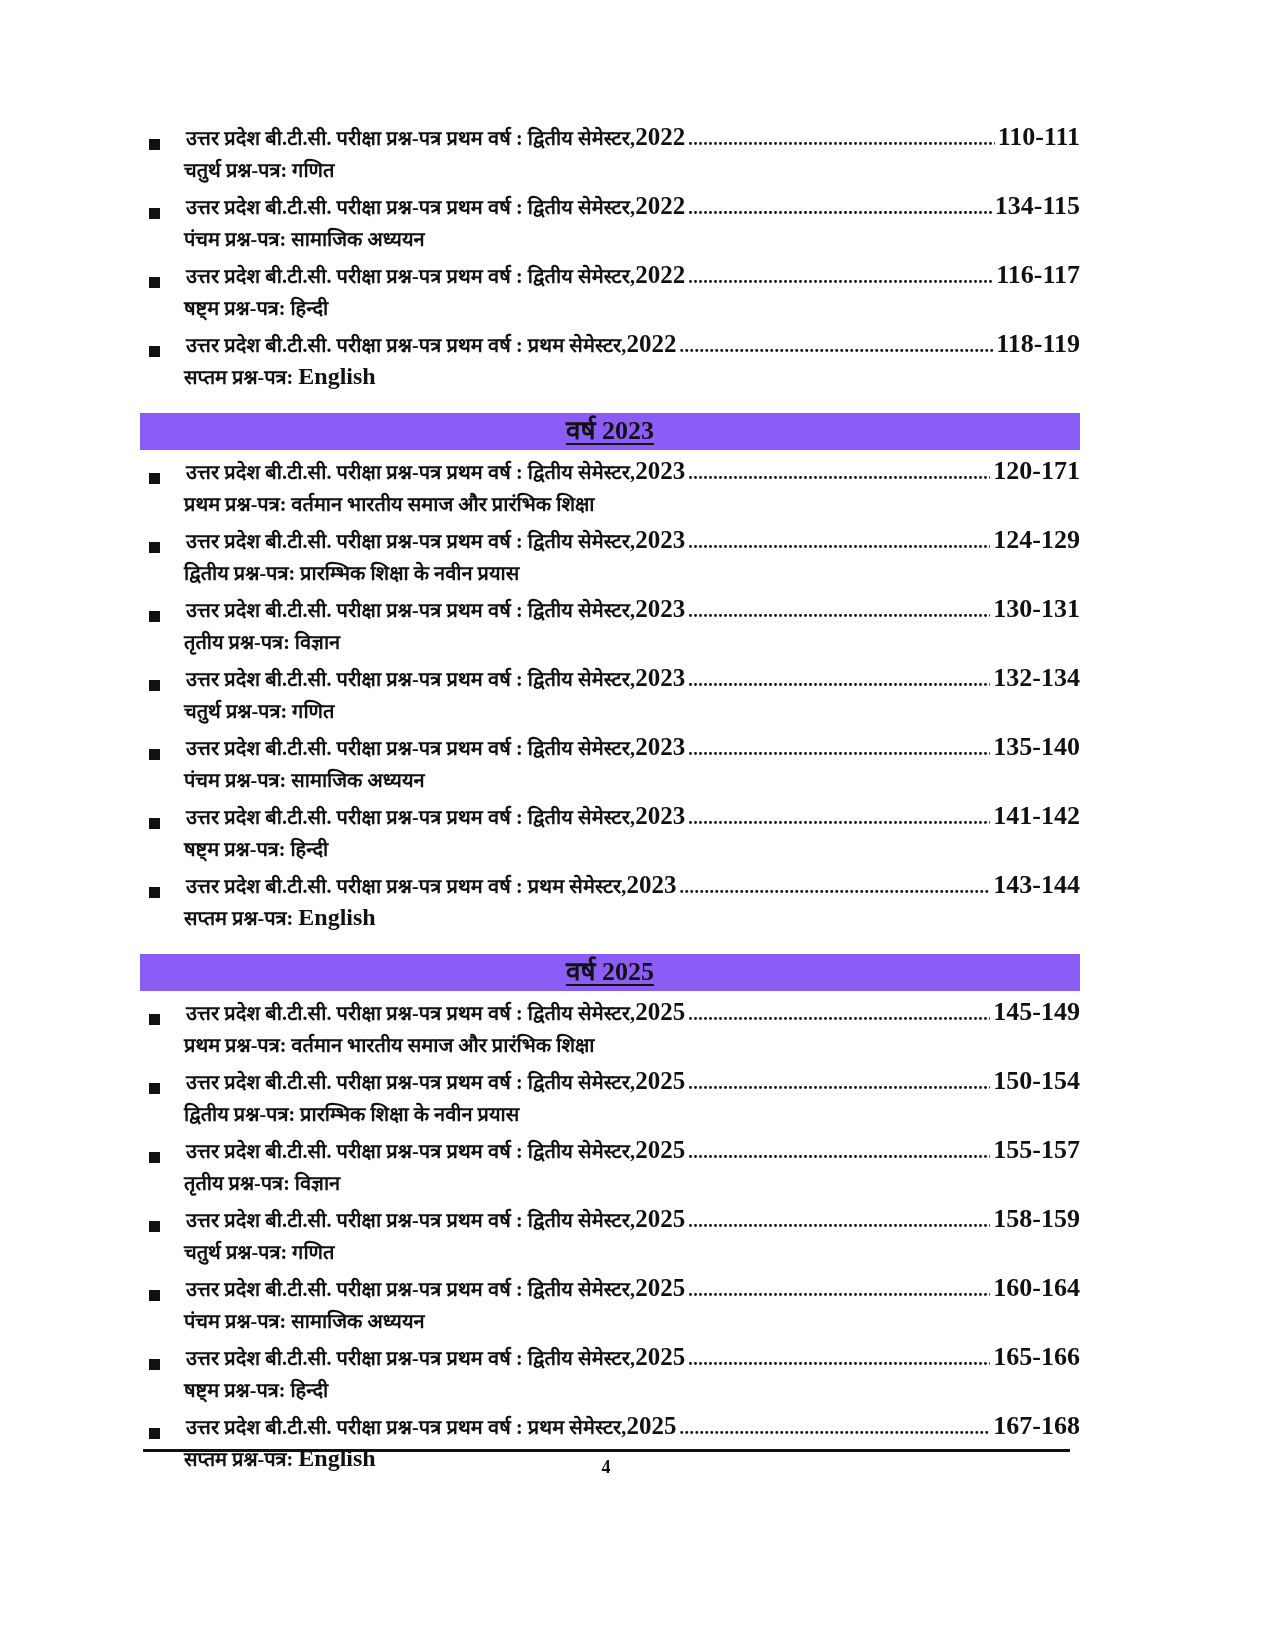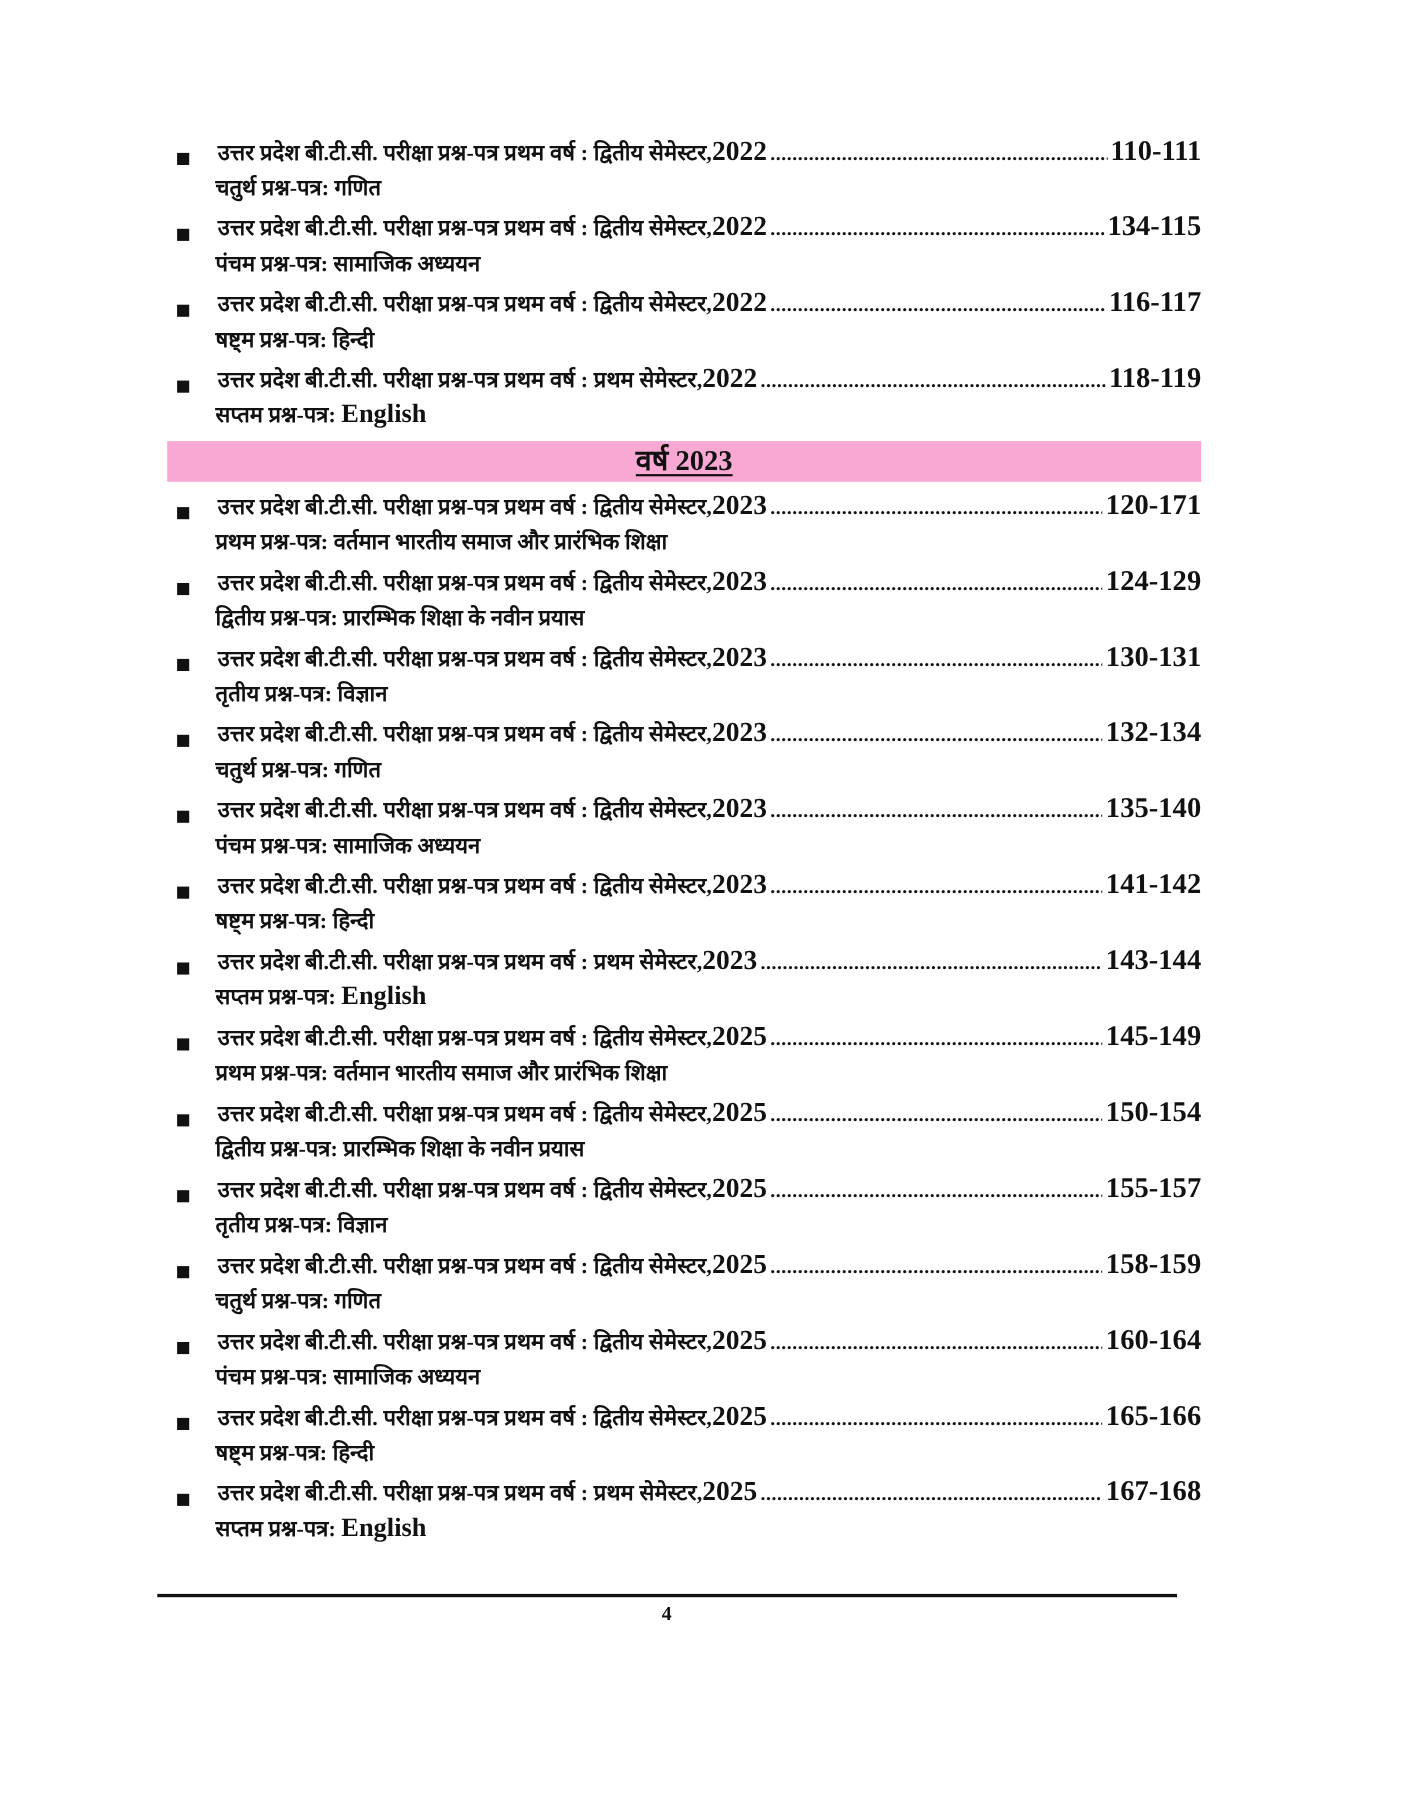--- a/index.html
+++ b/index.html
@@ -10,21 +10,21 @@
     body {
       width: 1275px;
       height: 1650px;
       position: relative;
       font-family: "Liberation Serif", "DejaVu Serif", serif;
       color: #111111;
       overflow: hidden;
     }
     .page {
       position: absolute;
-      left: 152px;
+      left: 140px;
       top: 118px;
       width: 940px;
     }
     .entry {
       position: relative;
       height: 69px;
     }
     .entry .bullet {
       position: absolute;
       left: 9px;
@@ -75,22 +75,22 @@
       top: 38px;
       font-size: 20px;
       font-weight: bold;
       white-space: nowrap;
     }
     .entry .line2 .en {
       font-size: 24px;
     }
     .year-band {
       height: 37px;
-      margin: 7px 0 2px 0;
-      background: #f9a8d4;
+      margin: 19px 0 2px 0;
+      background: #8b5cf6;
       text-align: center;
       font-size: 26px;
       font-weight: bold;
       line-height: 36px;
     }
     .year-band span {
       text-decoration: underline;
       text-underline-offset: 4px;
       text-decoration-thickness: 2px;
     }
@@ -228,20 +228,21 @@
         <span class="title">उत्तर प्रदेश बी.टी.सी. परीक्षा प्रश्न-पत्र   प्रथम वर्ष : प्रथम सेमेस्टर, </span>
           <span class="year">2023</span>
           <span class="dots"></span>
           <span class="pages">143-144</span>
       </div>
       <div class="line2"><span>सप्तम प्रश्न-पत्र: </span><span class="en">English</span></div>
     </div>
   </div>
 
   <div>
+    <div class="year-band"><span>वर्ष 2025</span></div>
     <div class="entry">
       <div class="bullet"></div>
       <div class="line1">
         <span class="title">उत्तर प्रदेश बी.टी.सी. परीक्षा प्रश्न-पत्र प्रथम वर्ष : द्वितीय सेमेस्टर, </span>
           <span class="year">2025</span>
           <span class="dots"></span>
           <span class="pages">145-149</span>
       </div>
       <div class="line2"><span>प्रथम प्रश्न-पत्र: वर्तमान भारतीय समाज और प्रारंभिक शिक्षा</span><span class="en"></span></div>
     </div>

